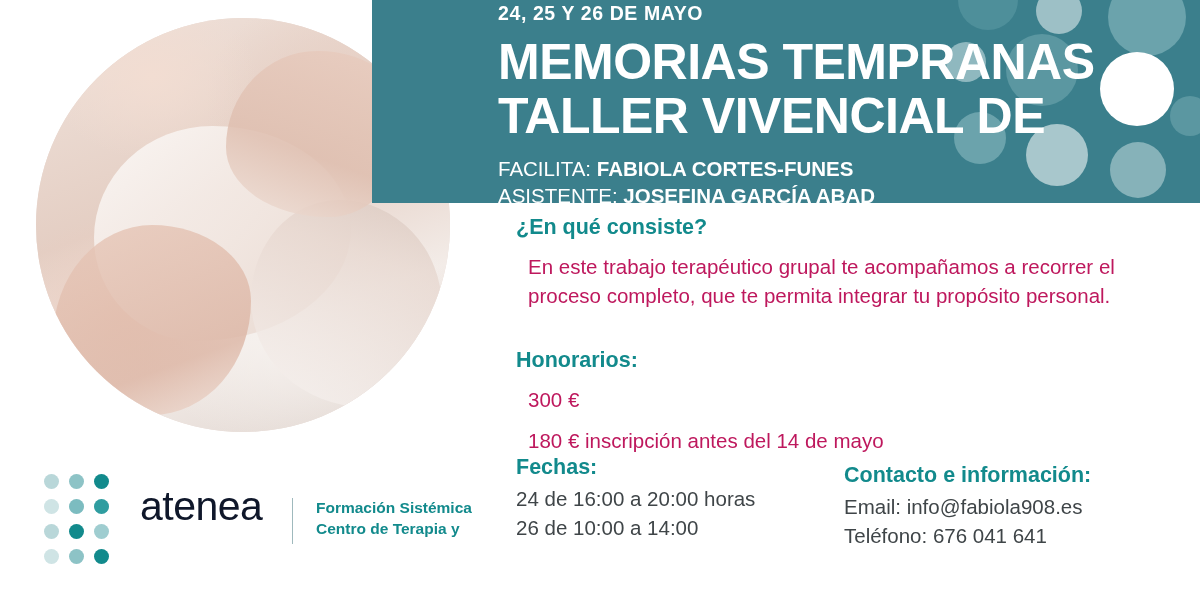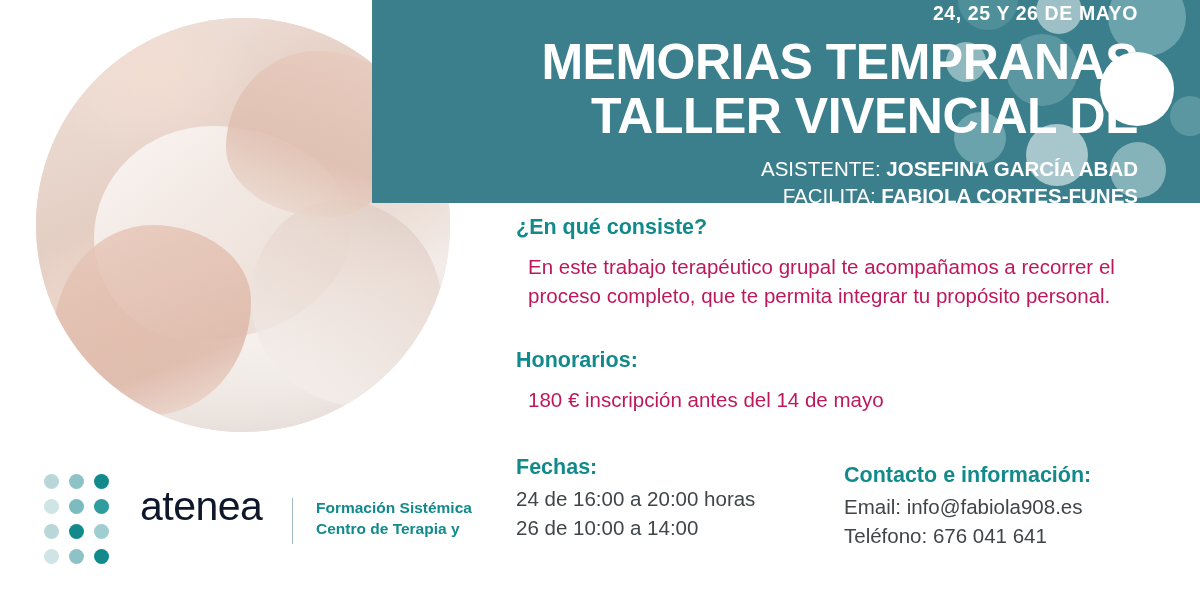--- a/index.html
+++ b/index.html
@@ -144,21 +144,20 @@
 
   
   .header {
     position: absolute;
     left: 372px;
     top: 0;
     width: 828px;
     height: 203px;
     background: #3b7f8c;
     overflow: hidden;
-    text-align: right;
   }
   .bubbles {
     position: absolute;
     right: 0;
     top: 0;
     width: 260px;
     height: 203px;
   }
   .bubble {
     position: absolute;
@@ -283,41 +282,42 @@
     </div>
 
     <div class="header-inner">
       <div class="kicker">24, 25 Y 26 DE MAYO</div>
       <div class="title">
         <div>MEMORIAS TEMPRANAS</div>
         <div>TALLER VIVENCIAL DE</div>
       </div>
       <div class="credit">
         <div>
+          <span class="lbl">FACILITA:</span>
+          <span class="nm">FABIOLA CORTES-FUNES</span>
+        </div>
+        <div>
           <span class="lbl">ASISTENTE:</span>
           <span class="nm">JOSEFINA GARCÍA ABAD</span>
-        </div>
-        <div>
-          <span class="lbl">FACILITA:</span>
-          <span class="nm">FABIOLA CORTES-FUNES</span>
         </div>
       </div>
     </div>
   </div>
 
   <div class="content">
     <div>
       <div class="sec-head">¿En qué consiste?</div>
       <p class="body-text">En este trabajo terapéutico grupal te acompañamos a recorrer el proceso completo, que te permita integrar tu propósito personal.</p>
     </div>
 
     <div class="block-gap"></div>
 
     <div>
       <div class="sec-head">Honorarios:</div>
+      <div class="body-text">300 €</div>
       <div class="body-text">180 € inscripción antes del 14 de mayo</div>
     </div>
   </div>
 
   <div class="cols">
     <div class="col-left">
       <div class="sec-head">Fechas:</div>
       <div class="col-line">24 de 16:00 a 20:00 horas</div>
       <div class="col-line">26 de 10:00 a 14:00</div>
     </div>

